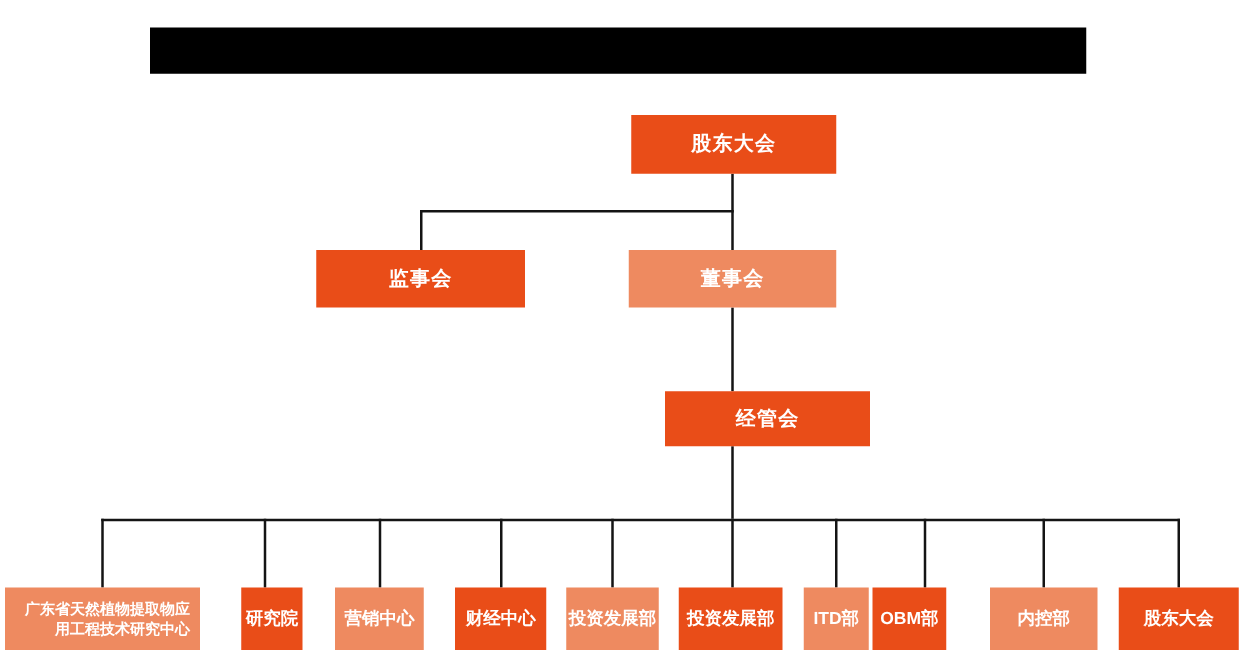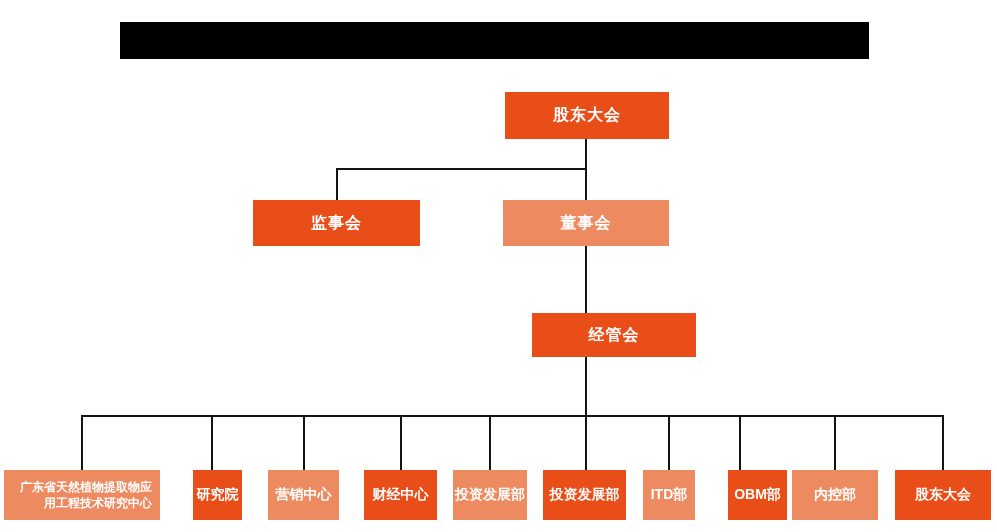--- a/index.html
+++ b/index.html
@@ -42,21 +42,21 @@
   #n-supervisors  { left: 253px; top: 200px; width: 167px; height: 46px; }
   #n-directors    { left: 503px; top: 200px; width: 166px; height: 46px; }
   #n-management   { left: 505px; top: 313px; width: 164px; height: 44px; margin-left: 27px; }
   #d0 { left: 4px;   top: 470px; width: 156px; height: 50px; }
   #d1 { left: 193px; top: 470px; width: 49px;  height: 50px; }
   #d2 { left: 268px; top: 470px; width: 71px;  height: 50px; }
   #d3 { left: 364px; top: 470px; width: 73px;  height: 50px; }
   #d4 { left: 453px; top: 470px; width: 74px;  height: 50px; }
   #d5 { left: 543px; top: 470px; width: 83px;  height: 50px; }
   #d6 { left: 643px; top: 470px; width: 52px;  height: 50px; }
-  #d7 { left: 728px; top: 470px; width: 59px;  height: 50px; }
+  #d7 { left: 698px; top: 470px; width: 59px;  height: 50px; }
   #d8 { left: 792px; top: 470px; width: 86px;  height: 50px; }
   #d9 { left: 895px; top: 470px; width: 96px;  height: 50px; }
 </style>
 </head>
 <body>
 
 <div class="canvas">
 
   <div class="redacted-bar"></div>
 

